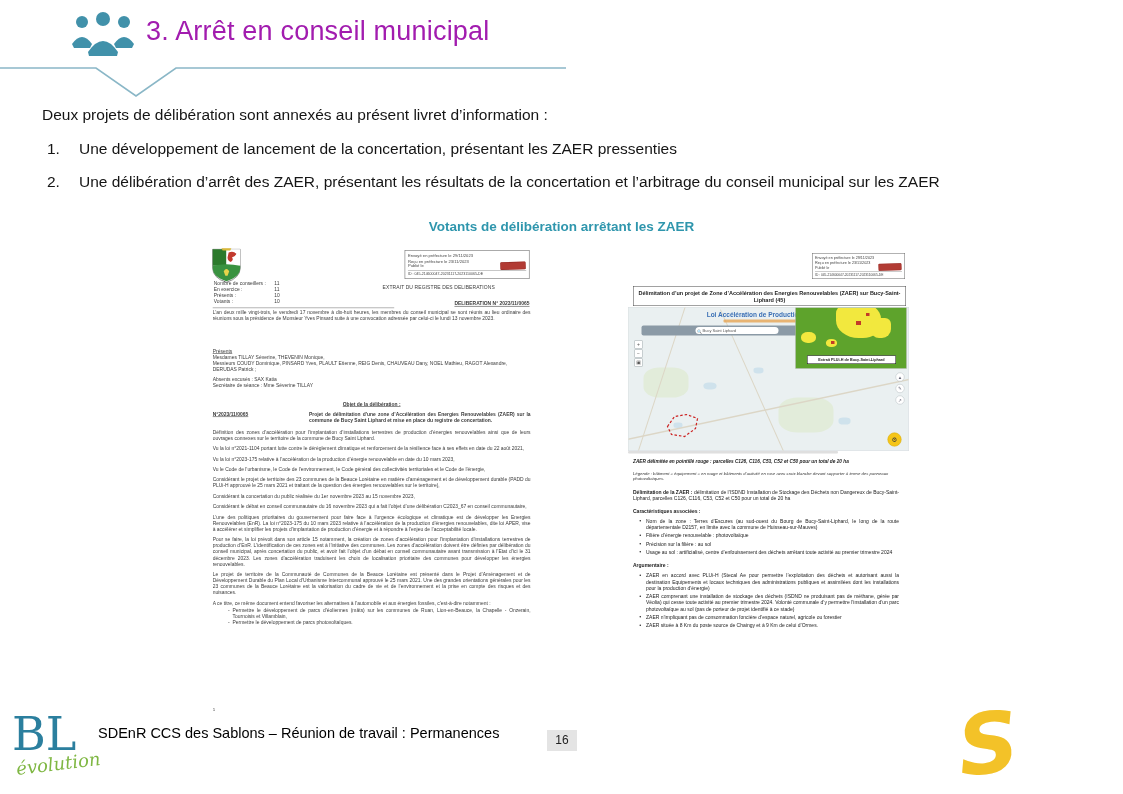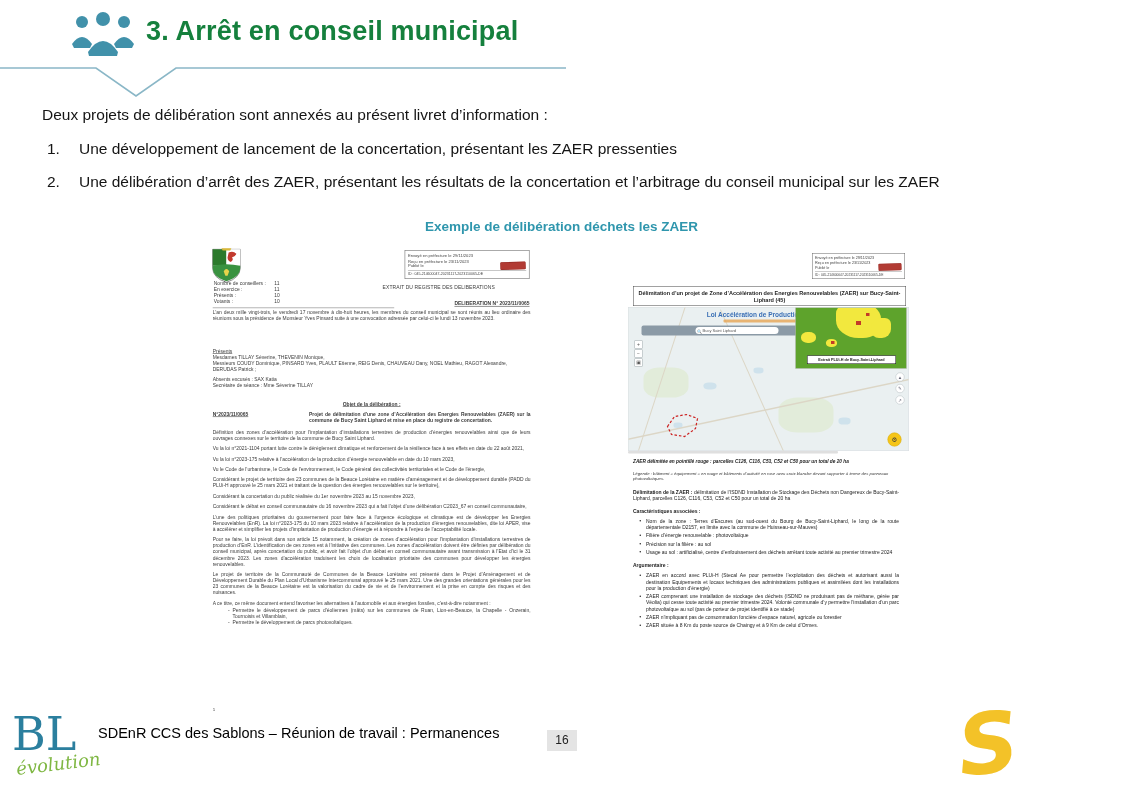--- a/index.html
+++ b/index.html
@@ -2,21 +2,21 @@
 <html><head>
 <meta charset="utf-8">
 <style>
   html,body{margin:0;padding:0;}
   body{
     width:1123px;height:794px;background:#ffffff;position:relative;overflow:hidden;
     font-family:"Liberation Sans", sans-serif;color:#1a1a1a;
   }
   
   .hdr-icon{position:absolute;left:70px;top:10px;width:66px;height:50px;}
-  .slide-title{position:absolute;left:146px;top:16px;font-size:27px;font-weight:bold;color:#15803d;letter-spacing:.2px;}
+  .slide-title{position:absolute;left:146px;top:16px;font-size:27px;font-weight:normal;color:#a21caf;letter-spacing:.2px;}
   .divider{position:absolute;left:0;top:60px;width:580px;height:42px;}
   
   .lead{position:absolute;left:42px;top:106px;font-size:15.5px;color:#151515;}
   .num-item{position:absolute;left:47px;font-size:15.5px;color:#151515;display:flex;}
   .num-item .num{width:32px;flex:0 0 32px;}
   .subtitle{position:absolute;left:0;right:0;top:219px;text-align:center;font-size:13.5px;font-weight:bold;color:#2f96ad;}
   
   .doc{position:absolute;overflow:hidden;background:#fff;}
   .doc-left{left:205px;top:246px;width:330px;height:468px;}
   .doc-left .doc-inner{width:600px;height:851px;transform:scale(0.55);transform-origin:0 0;position:relative;color:#3a3a3a;}
@@ -104,21 +104,21 @@
 
 <div class="lead">Deux projets de délibération sont annexés au présent livret d’information :</div>
 <div class="num-item" style="top:140px;">
   <span class="num">1.</span>
   <span>Une développement de lancement de la concertation, présentant les ZAER pressenties</span>
 </div>
 <div class="num-item" style="top:173px;">
   <span class="num">2.</span>
   <span>Une délibération d’arrêt des ZAER, présentant les résultats de la concertation et l’arbitrage du conseil municipal sur les ZAER</span>
 </div>
-<div class="subtitle">Exemple de délibération déchets les ZAER</div>
+<div class="subtitle">Votants de délibération arrêtant les ZAER</div>
 
 <div class="doc doc-left">
   <div class="doc-inner">
     <svg class="crest" viewBox="0 0 58 64">
       <path d="M4 2 h50 v34 q0 18 -25 26 q-25 -8 -25 -26 z" fill="#ffffff" stroke="#333" stroke-width="1"></path>
       <path d="M4 2 h25 v30 h-25 z" fill="#2c7a2c"></path>
       <path d="M29 2 h25 v30 h-25 z" fill="#ffffff"></path>
       <path d="M33 8 q8 -4 14 2 q-2 6 -8 7 q4 4 -2 8 q-6 -2 -6 -8 z" fill="#c23a2e"></path>
       <path d="M4 32 q25 -6 50 0 v4 q0 16 -25 24 q-25 -8 -25 -24 z" fill="#3a9240"></path>
       <path d="M24 42 q5 -8 10 0 l-3 8 h-4 z" fill="#e8d44a"></path>

